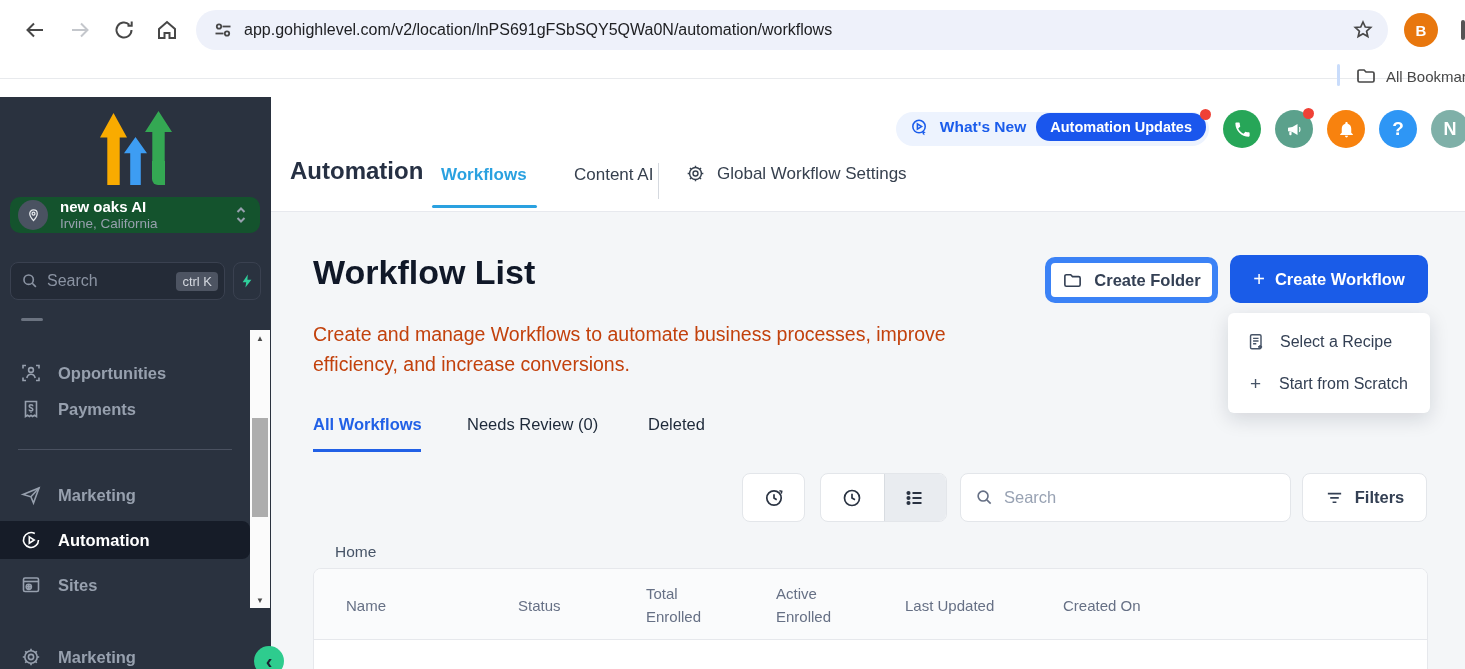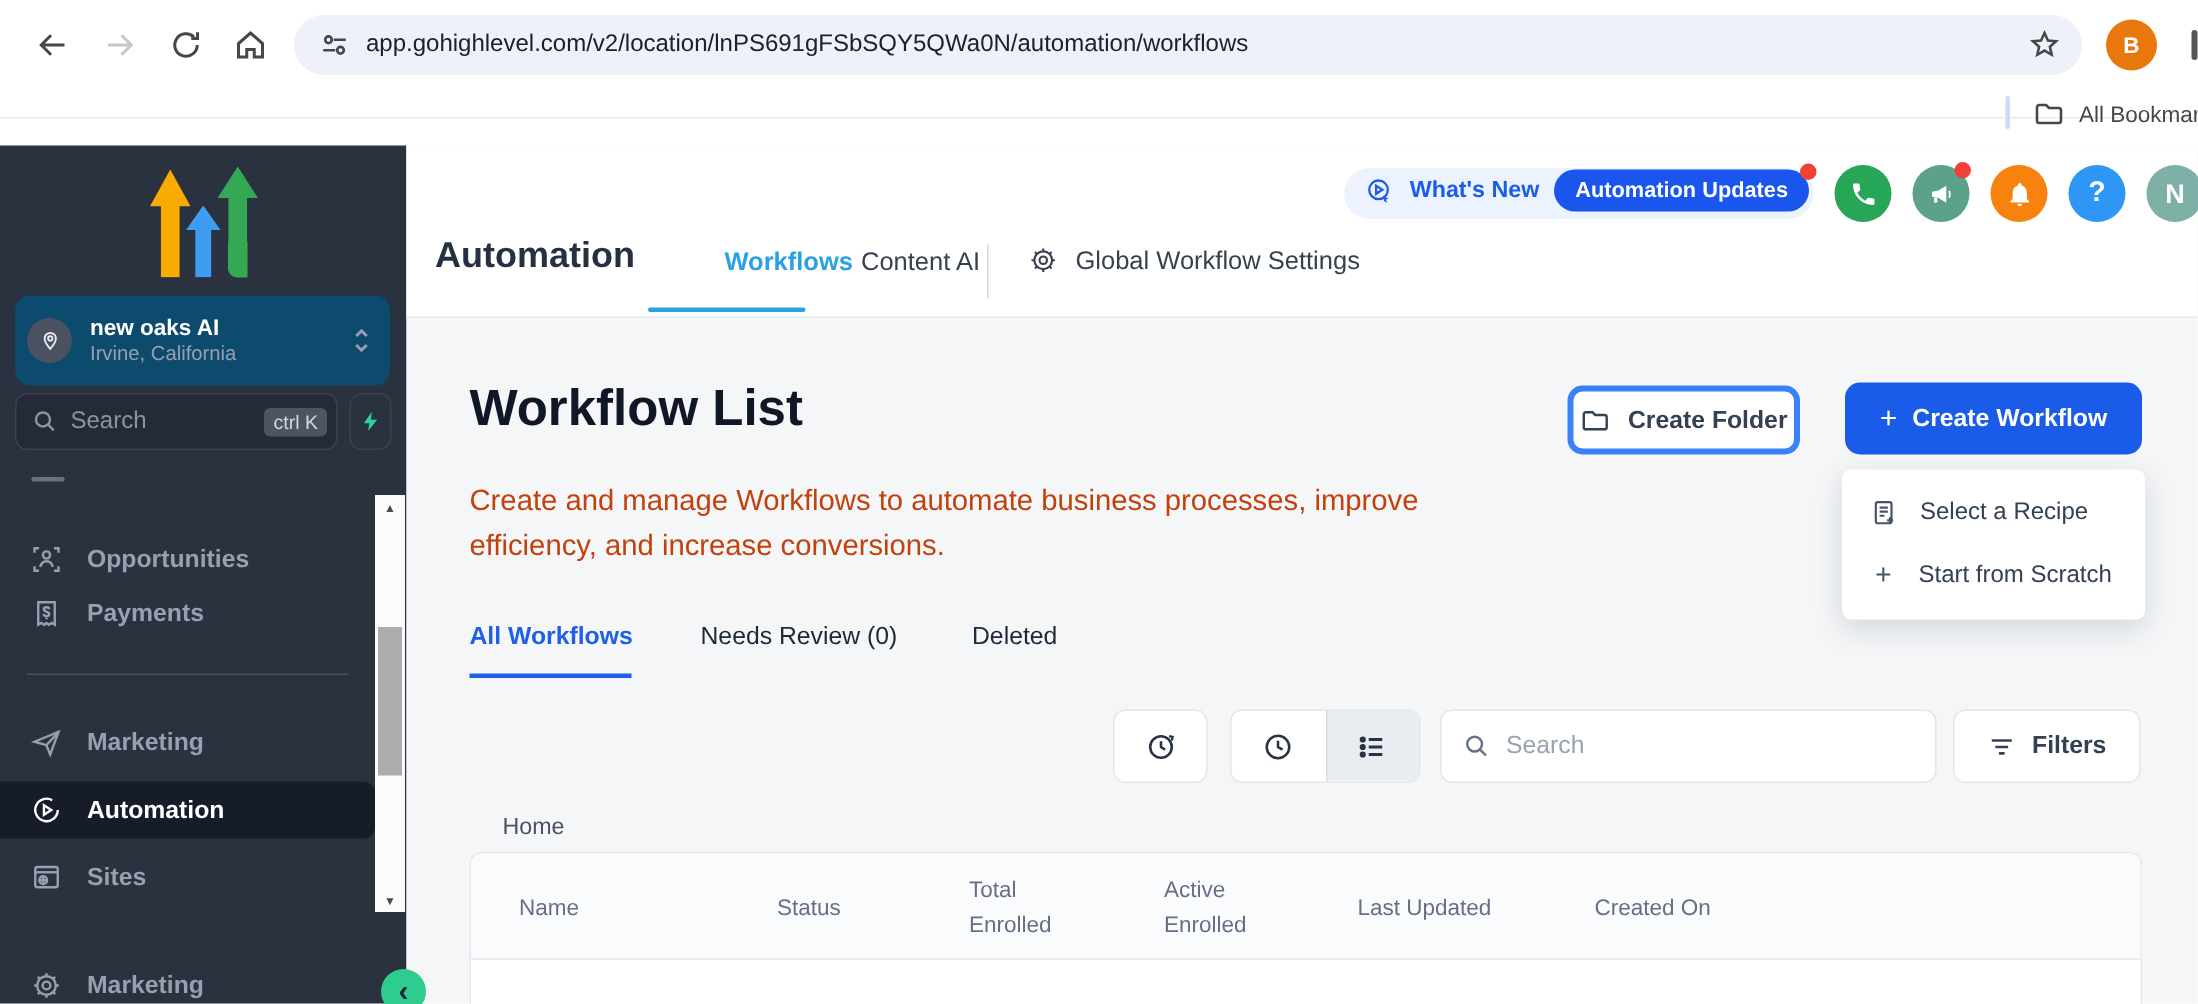--- a/index.html
+++ b/index.html
@@ -14,21 +14,21 @@
   #urlbar { position:absolute; left:196px; top:10px; width:1192px; height:40px; border-radius:20px; background:#eef1fa; display:flex; align-items:center; }
   #url-text { font-size:16px; color:#202124; margin-left:10px; white-space:nowrap; }
   #profile-b { position:absolute; left:1404px; top:13px; width:34px; height:34px; border-radius:50%; background:#e8770e; color:#fff; font-size:15px; font-weight:700; display:flex; align-items:center; justify-content:center; }
   #edge-sliver { position:absolute; left:1461px; top:20px; width:4px; height:20px; background:#555; border-radius:2px; }
   #bm-divider { position:absolute; left:1337px; top:64px; width:3px; height:22px; background:#c9dcfb; border-radius:2px; }
   #bm-wrap { position:absolute; left:1355px; top:64px; width:110px; height:24px; display:flex; align-items:center; gap:9px; overflow:hidden; color:#474747; font-size:15px; white-space:nowrap; }
 
   
   #sidebar { position:absolute; left:0; top:97px; width:271px; height:572px; background:#2a323f; }
   .arrow { position:absolute; clip-path:polygon(50% 0,100% 34%,73% 34%,73% 100%,27% 100%,27% 34%,0 34%); }
-  #loc-pill { position:absolute; left:10px; top:100px; width:250px; height:60px; background:#0c4a6e; border-radius:10px; display:flex; align-items:center; cursor:pointer; }
+  #loc-pill { position:absolute; left:10px; top:100px; width:250px; height:36px; background:#14532d; border-radius:10px; display:flex; align-items:center; cursor:pointer; }
   #loc-ic { width:30px; height:30px; margin-left:8px; border-radius:50%; background:#4a5261; display:flex; align-items:center; justify-content:center; }
   #loc-name { color:#fff; font-size:15px; font-weight:700; line-height:18px; }
   #loc-city { color:#97a0ae; font-size:13.5px; line-height:16px; }
   #side-search { position:absolute; left:10px; top:165px; width:215px; height:38px; background:#242b37; border:1px solid #3a4150; border-radius:8px; display:flex; align-items:center; }
   #side-search input { flex:1; min-width:0; background:transparent; border:none; outline:none; color:#c6ccd6; font-size:16px; font-family:inherit; }
   #side-search input::placeholder { color:#8b94a3; }
   #kbd { background:#4d5462; color:#d4d8df; font-size:13px; border-radius:4px; padding:2px 6px; margin-right:6px; white-space:nowrap; }
   #bolt-btn { position:absolute; left:233px; top:165px; width:28px; height:38px; border:1px solid #3a4150; border-radius:8px; display:flex; align-items:center; justify-content:center; cursor:pointer; }
   .side-item { position:absolute; left:0; width:250px; height:38px; display:flex; align-items:center; gap:16px; padding-left:20px; color:#97a0ae; font-size:16.5px; font-weight:600; cursor:pointer; }
   .side-item.active { background:#161c28; border-radius:0 8px 8px 0; color:#fff; }
@@ -53,21 +53,21 @@
 
   #topright { position:absolute; right:-4px; top:13px; display:flex; align-items:center; gap:14px; }
   #wn-pill { height:34px; background:#edf3fe; border-radius:18px; display:flex; align-items:center; padding:0 3px 4px 13px; gap:10px; cursor:pointer; position:relative; }
   #wn-label { color:#1a5ceb; font-size:15.5px; font-weight:700; white-space:nowrap; }
   #au-pill { height:28px; background:#1a56ed; border-radius:15px; color:#fff; font-size:14.5px; font-weight:700; display:flex; align-items:center; padding:0 14px; white-space:nowrap; }
   .reddot { position:absolute; width:11px; height:11px; border-radius:50%; background:#ef4136; }
   .circ { width:38px; height:38px; border-radius:50%; display:flex; align-items:center; justify-content:center; color:#fff; position:relative; cursor:pointer; flex:0 0 38px; }
 
   #wf-title { position:absolute; left:42px; top:156px; font-size:34px; font-weight:600; color:#101828; }
   #wf-desc { position:absolute; left:42px; top:222px; width:710px; font-size:19.5px; line-height:30px; color:#c2410c; }
-  #btn-folder { position:absolute; left:774px; top:160px; width:155px; height:46px; background:#fff; border:4px solid #3b82f6; border-radius:10px; display:flex; align-items:center; justify-content:center; gap:11px; font-size:16.5px; font-weight:600; color:#344054; cursor:pointer; }
+  #btn-folder { position:absolute; left:774px; top:160px; width:173px; height:46px; background:#fff; border:6px solid #3b82f6; border-radius:10px; display:flex; align-items:center; justify-content:center; gap:11px; font-size:16.5px; font-weight:600; color:#344054; cursor:pointer; }
   #btn-create { position:absolute; left:959px; top:158px; width:198px; height:48px; background:#1a5ce8; border:none; border-radius:10px; display:flex; align-items:center; justify-content:center; gap:10px; color:#fff; font-size:16.5px; font-weight:600; cursor:pointer; }
   #btn-create .plus { font-size:20px; font-weight:400; }
   #dropdown { position:absolute; left:957px; top:216px; width:202px; background:#fff; border-radius:6px; box-shadow:0 6px 20px rgba(16,24,40,.14); padding:8px 0; z-index:5; }
   .dd-item { height:42px; display:flex; align-items:center; gap:14px; padding-left:18px; font-size:16px; color:#344054; cursor:pointer; }
   .dd-item .plus { font-size:19px; color:#475467; width:19px; text-align:center; }
 
   .sub-tab { position:absolute; top:318px; font-size:16.5px; color:#1d2939; font-weight:500; cursor:pointer; white-space:nowrap; }
   .sub-tab.on { color:#2160e6; font-weight:600; }
   #subtab-line { position:absolute; left:42px; top:352px; width:108px; height:3px; background:#2160e6; }
 
@@ -250,21 +250,21 @@
     <div class="sarrow" style="top:0;">▲</div>
     <div id="sthumb"></div>
     <div class="sarrow" style="bottom:0;">▼</div>
   </div>
   <div id="collapse">‹</div>
 </div>
 
 <div id="main">
   <div id="band">
     <div id="page-h1">Automation</div>
-    <div class="band-tab on" style="left:170px;margin-left:42px;">Workflows</div>
+    <div class="band-tab on" style="left:170px;">Workflows</div>
     <div id="tab-underline"></div>
     <div class="band-tab" style="left:303px;">Content AI</div>
     <div id="band-vdiv"></div>
     <div id="gws">
       <span>
         <svg viewBox="0 0 22 22" width="21" height="21" fill="none" stroke="#37414f" stroke-width="1.5">
             <circle cx="11" cy="11" r="2.6"></circle>
             <circle cx="11" cy="11" r="6.2"></circle>
             <path d="M11 2.8v2M11 17.2v2M2.8 11h2M17.2 11h2M5.2 5.2l1.4 1.4M15.4 15.4l1.4 1.4M16.8 5.2l-1.4 1.4M6.6 15.4l-1.4 1.4"></path>
           </svg>

